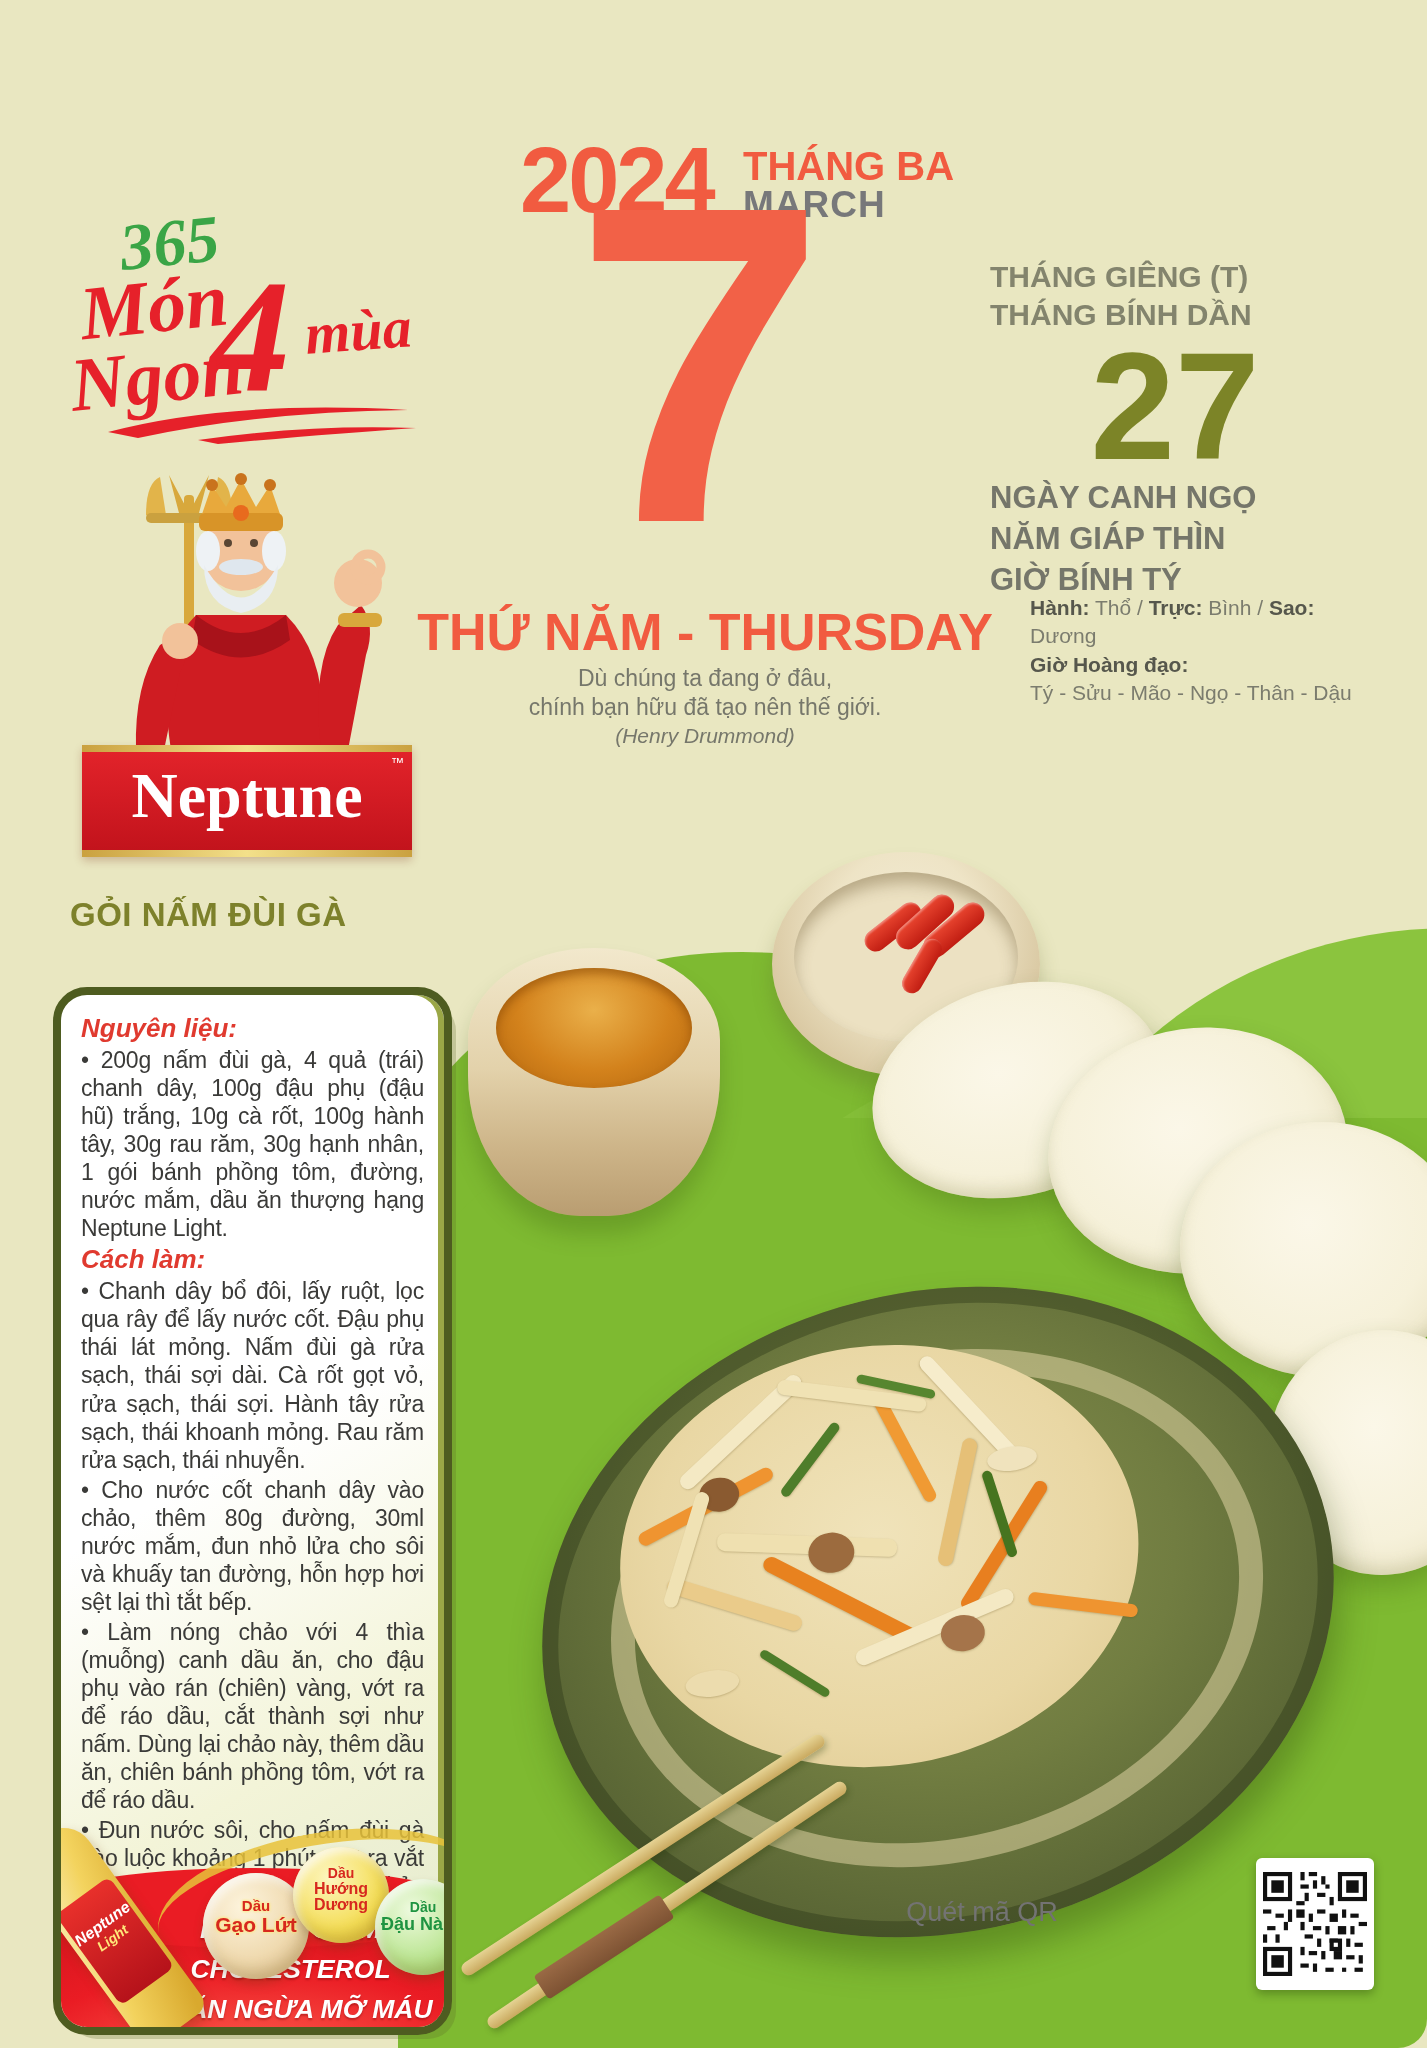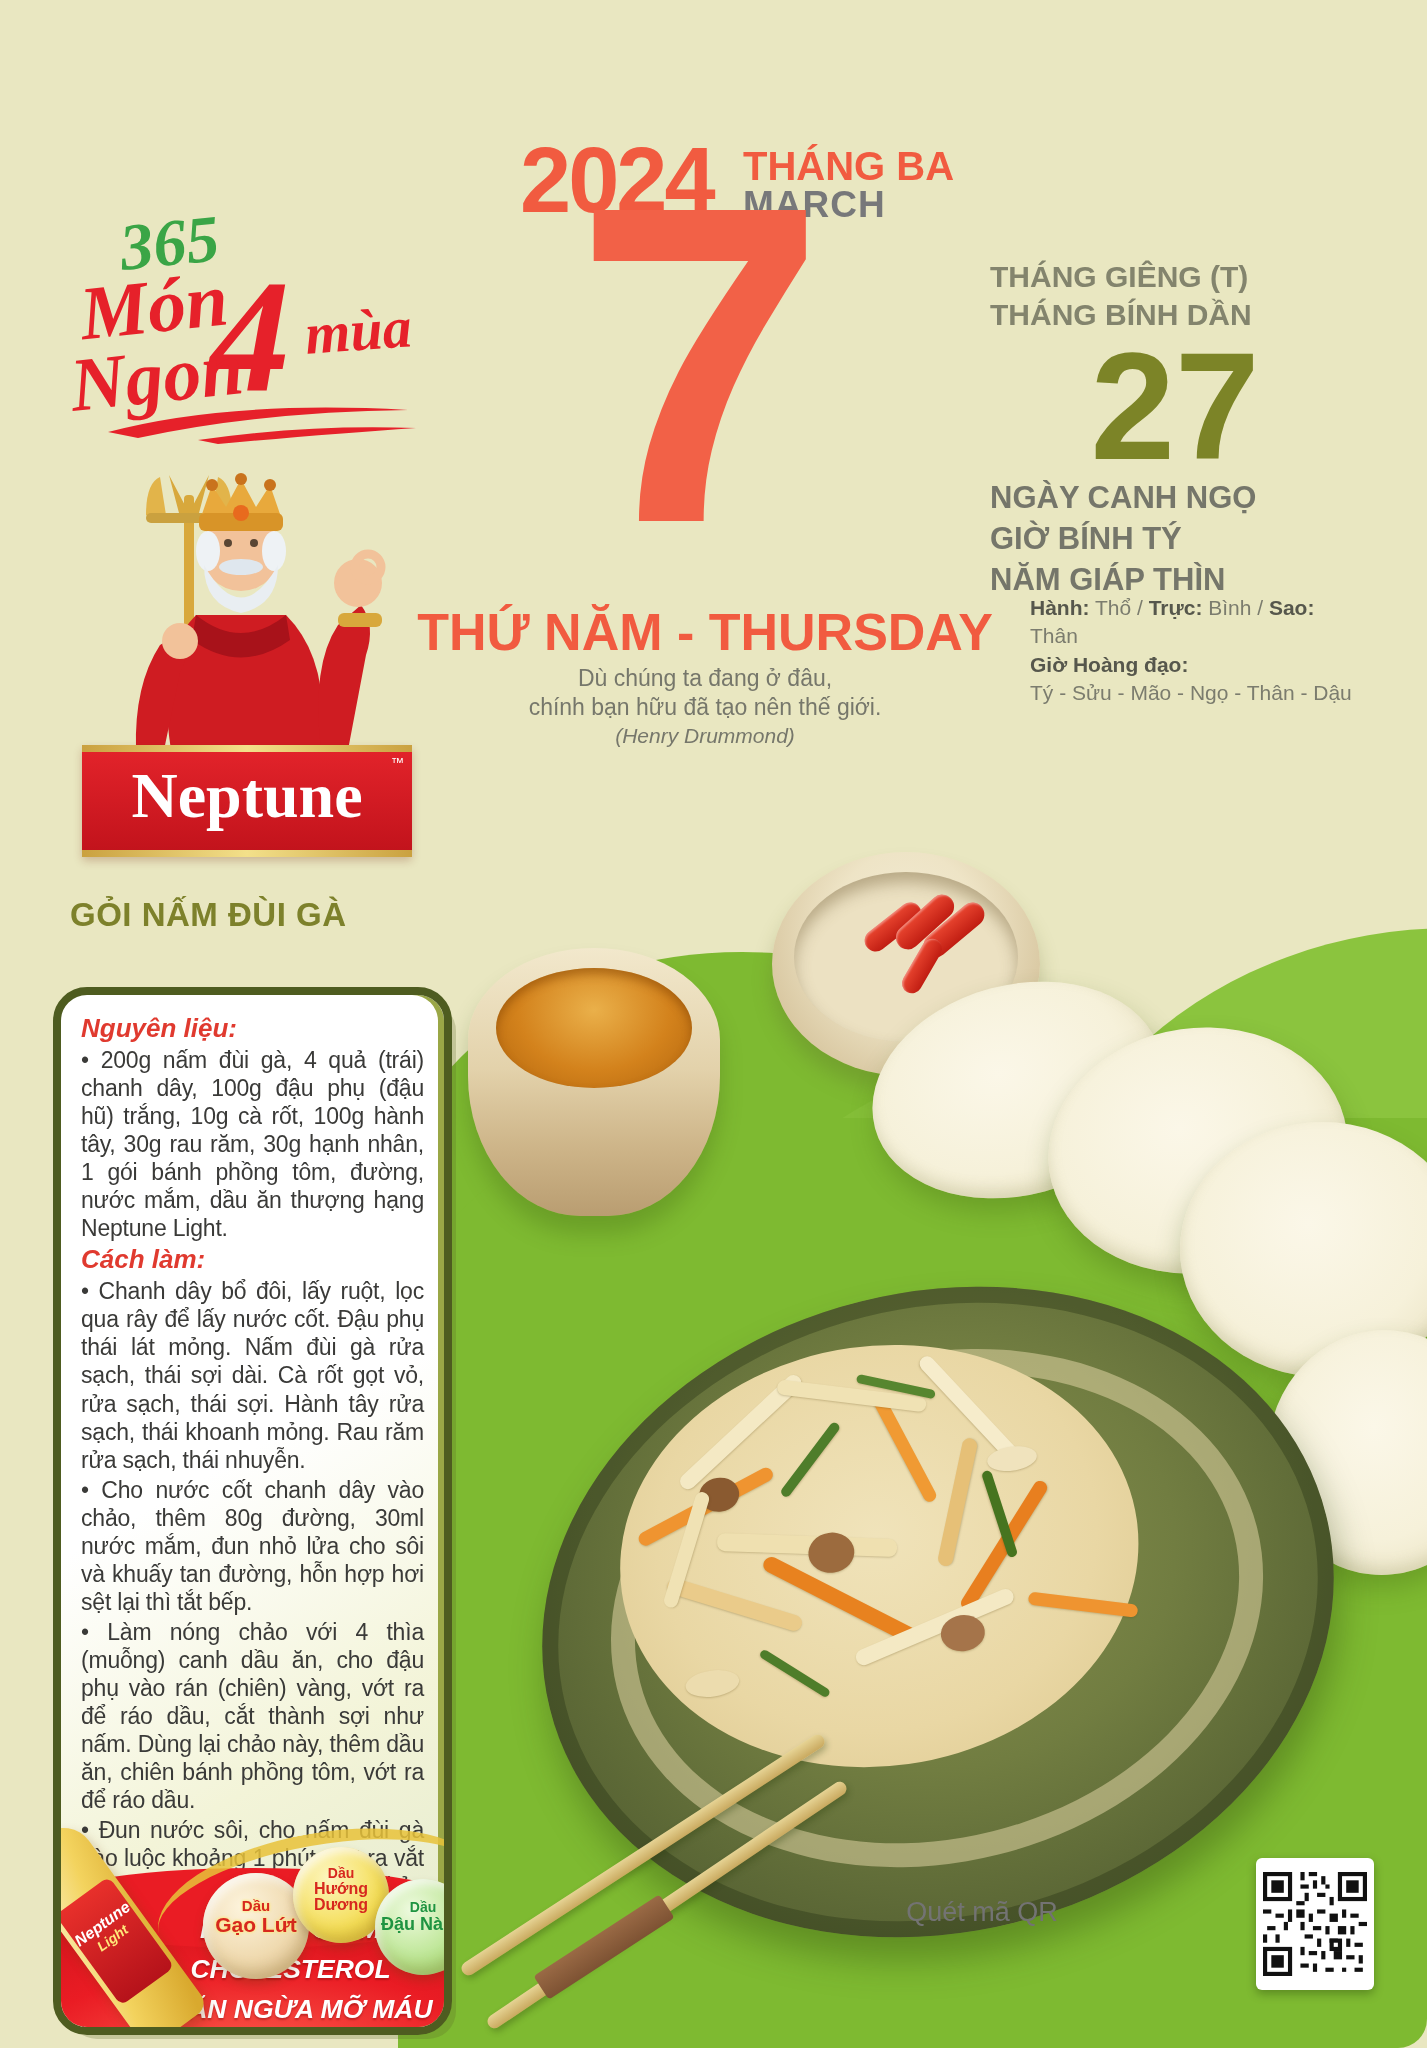--- a/index.html
+++ b/index.html
@@ -240,26 +240,26 @@
     <div class="author">(Henry Drummond)</div>
   </div>
 
   <div class="lunar-month abs">
     <div>THÁNG GIÊNG (T)</div>
     <div>THÁNG BÍNH DẦN</div>
   </div>
   <div class="lunar-day abs">27</div>
   <div class="lunar-lines abs">
     <div>NGÀY CANH NGỌ</div>
+    <div>NĂM GIÁP THÌN</div>
     <div>GIỜ BÍNH TÝ</div>
-    <div>NĂM GIÁP THÌN</div>
   </div>
   <div class="astro abs">
     <div>
-      <span class="b">Hành:</span><span> Thổ </span><span>/ </span><span class="b">Trực:</span><span> Bình </span><span>/ </span><span class="b">Sao:</span><span> Thân</span>
+      <span class="b">Hành:</span><span> Thổ </span><span>/ </span><span class="b">Trực:</span><span> Bình </span><span>/ </span><span class="b">Sao:</span><span> Dương</span>
     </div>
     <div class="b">Giờ Hoàng đạo:</div>
     <div>Tý - Sửu - Mão - Ngọ - Thân - Dậu</div>
   </div>
 
   <div class="logo365 abs">
     <span class="n365">365</span>
     <span class="mon">Món</span>
     <span class="four">4</span>
     <span class="mua">mùa</span>

